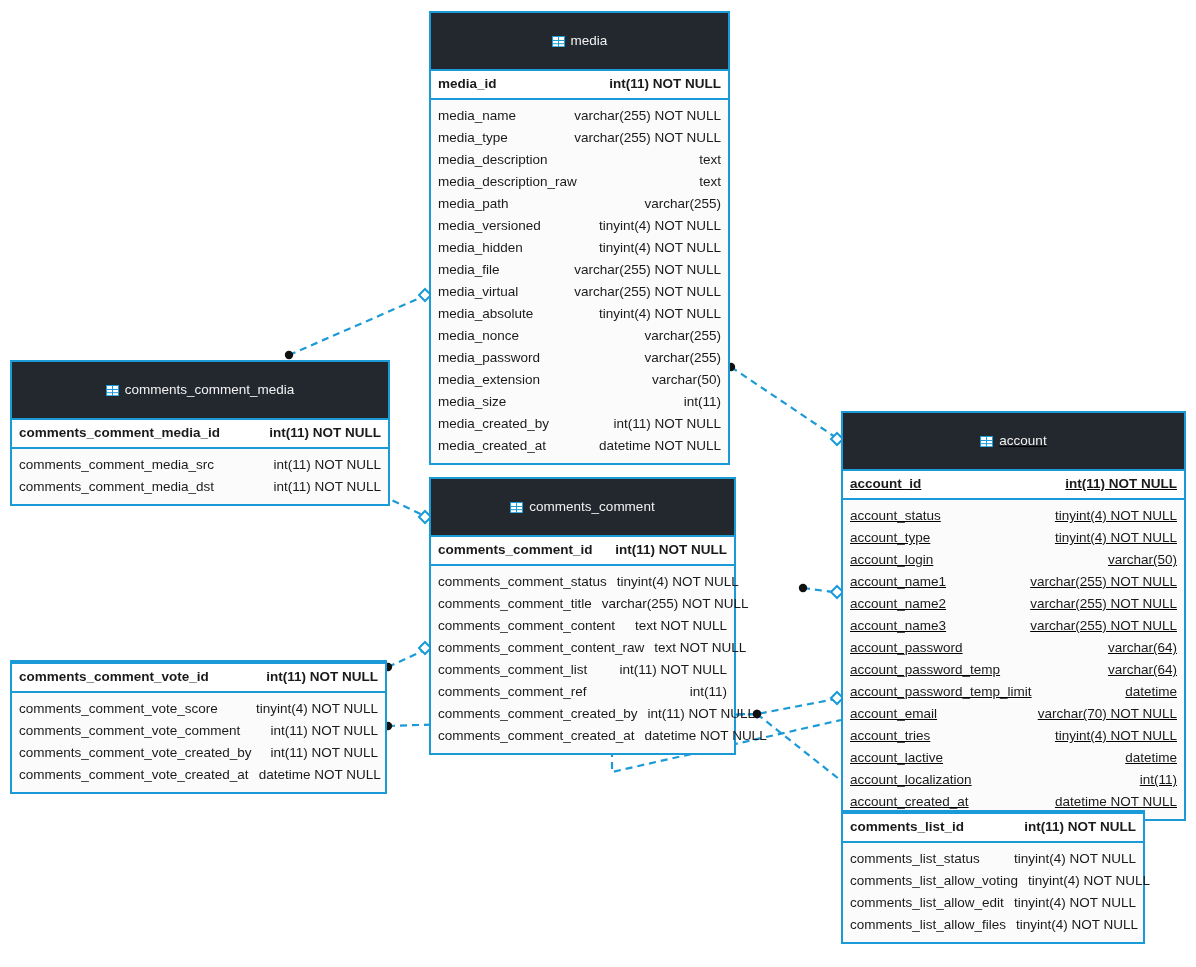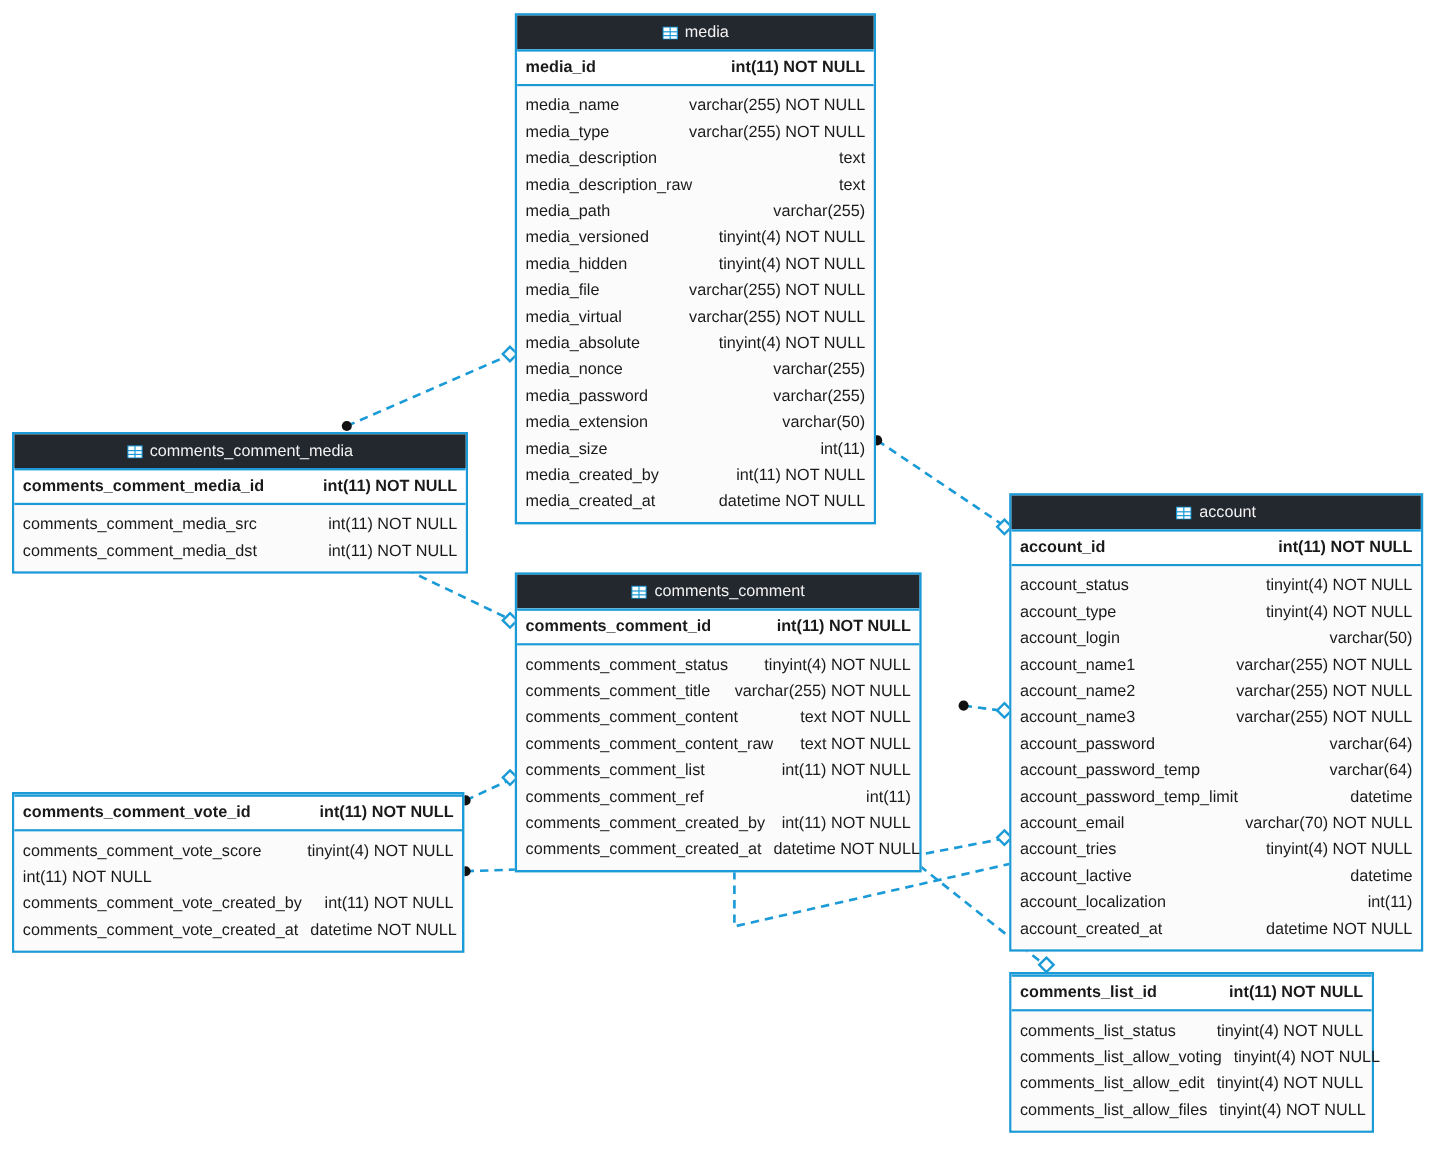--- a/index.html
+++ b/index.html
@@ -34,21 +34,21 @@
     border: 2px solid #1a9ad6;
     background: #fbfbfb;
     box-sizing: border-box;
     box-shadow: 0 0 0 0 rgba(0,0,0,0);
   }
   .entity-header {
     background: #23272e;
     color: #f2f2f2;
     font-size: 13.5px;
     line-height: 16px;
-    padding: 6px 8px;
+    padding: 20px 8px;
     text-align: center;
     white-space: nowrap;
     display: flex;
     align-items: center;
     justify-content: center;
     gap: 6px;
   }
   .tbl-icon {
     display: inline-block;
     width: 13px;
@@ -69,20 +69,21 @@
     padding: 5px 7px 6px 7px;
     font-weight: bold;
     color: #1a1a1a;
     white-space: nowrap;
     gap: 10px;
   }
   .pk-row .col-type { font-weight: bold; }
   .fields {
     padding: 5px 0 6px 0;
     background: #fbfbfb;
+    border-radius: 29px;
   }
   .field-row {
     display: flex;
     justify-content: space-between;
     align-items: baseline;
     font-size: 13.5px;
     line-height: 22px;
     padding: 0 7px;
     color: #1a1a1a;
     white-space: nowrap;
@@ -248,21 +249,21 @@
         <div class="field-row">
           <span class="col-name">comments_comment_media_src</span>
           <span class="col-type">int(11) NOT NULL</span>
         </div>
         <div class="field-row">
           <span class="col-name">comments_comment_media_dst</span>
           <span class="col-type">int(11) NOT NULL</span>
         </div>
       </div>
     </div>
-    <div class="entity" style="left: 841px; top: 411px; width: 345px;">
+    <div class="entity" style="left: 841px; top: 411px; width: 345px; text-decoration: underline;">
       <div class="entity-header">
         <span class="tbl-icon">
           <svg width="13" height="11" viewBox="0 0 13 11">
             <rect x="0" y="0" width="13" height="11" fill="#1a9ad6"></rect>
             <rect x="1" y="1" width="5" height="3" fill="#ffffff"></rect>
             <rect x="7" y="1" width="5" height="3" fill="#ffffff"></rect>
             <rect x="1" y="5" width="5" height="2.2" fill="#ffffff"></rect>
             <rect x="7" y="5" width="5" height="2.2" fill="#ffffff"></rect>
             <rect x="1" y="8.2" width="5" height="2" fill="#ffffff"></rect>
             <rect x="7" y="8.2" width="5" height="2" fill="#ffffff"></rect>
@@ -326,21 +327,21 @@
         <div class="field-row">
           <span class="col-name">account_localization</span>
           <span class="col-type">int(11)</span>
         </div>
         <div class="field-row">
           <span class="col-name">account_created_at</span>
           <span class="col-type">datetime NOT NULL</span>
         </div>
       </div>
     </div>
-    <div class="entity" style="left: 429px; top: 477px; width: 339px;">
+    <div class="entity" style="left: 429px; top: 477px; width: 307px;">
       <div class="entity-header">
         <span class="tbl-icon">
           <svg width="13" height="11" viewBox="0 0 13 11">
             <rect x="0" y="0" width="13" height="11" fill="#1a9ad6"></rect>
             <rect x="1" y="1" width="5" height="3" fill="#ffffff"></rect>
             <rect x="7" y="1" width="5" height="3" fill="#ffffff"></rect>
             <rect x="1" y="5" width="5" height="2.2" fill="#ffffff"></rect>
             <rect x="7" y="5" width="5" height="2.2" fill="#ffffff"></rect>
             <rect x="1" y="8.2" width="5" height="2" fill="#ffffff"></rect>
             <rect x="7" y="8.2" width="5" height="2" fill="#ffffff"></rect>
@@ -391,20 +392,21 @@
       <div class="pk-row">
         <span class="col-name">comments_comment_vote_id</span>
         <span class="col-type">int(11) NOT NULL</span>
       </div>
       <div class="fields">
         <div class="field-row">
           <span class="col-name">comments_comment_vote_score</span>
           <span class="col-type">tinyint(4) NOT NULL</span>
         </div>
         <div class="field-row">
+          <span class="col-name">comments_comment_vote_comment</span>
           <span class="col-type">int(11) NOT NULL</span>
         </div>
         <div class="field-row">
           <span class="col-name">comments_comment_vote_created_by</span>
           <span class="col-type">int(11) NOT NULL</span>
         </div>
         <div class="field-row">
           <span class="col-name">comments_comment_vote_created_at</span>
           <span class="col-type">datetime NOT NULL</span>
         </div>

